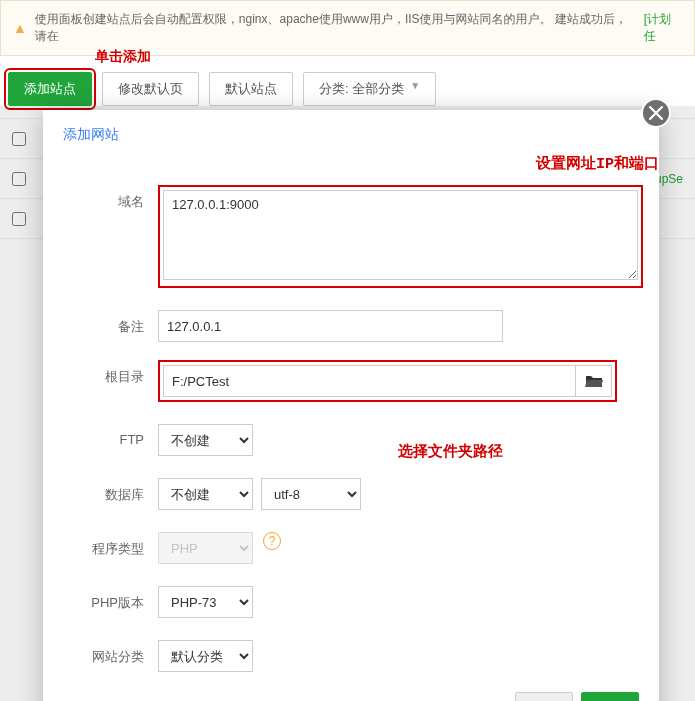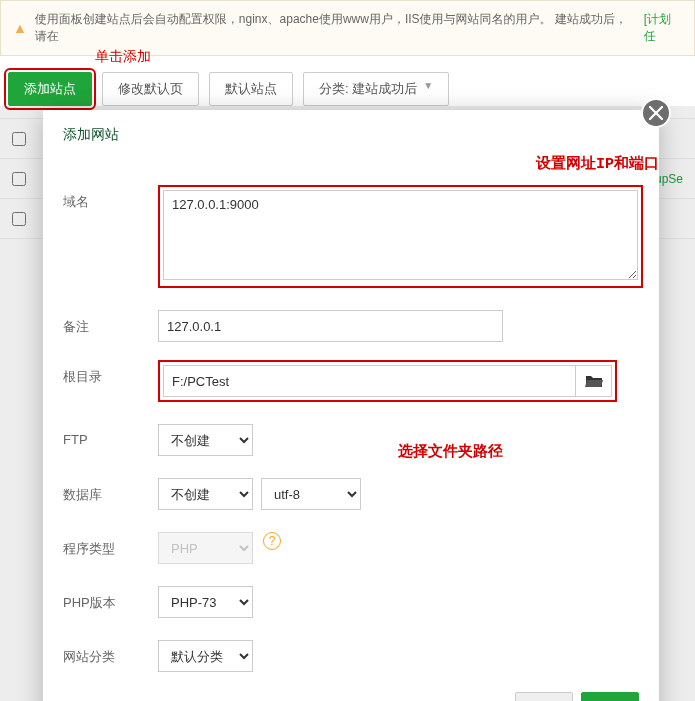--- a/index.html
+++ b/index.html
@@ -24,21 +24,21 @@
       color: #666;
     }
     .alert-bar .warn-icon {
       color: #f0ad4e;
       font-size: 14px;
     }
     .alert-bar .link { color: #20a53a; }
     .annotation-add {
       color: #d40000;
       font-size: 14px;
-      font-weight: normal;
+      font-weight: bold;
       position: absolute;
       left: 95px;
       top: 48px;
       text-align: right;
     }
     .toolbar {
       padding: 16px 8px 12px 8px;
       display: flex;
       align-items: center;
       gap: 10px;
@@ -121,38 +121,39 @@
       display: flex;
       align-items: center;
       justify-content: center;
       font-size: 18px;
       cursor: pointer;
       border: 2px solid #fff;
     }
     .modal-title {
       padding: 16px 20px 10px 20px;
       font-size: 14px;
-      color: #14532d;
+      color: #3b82f6;
     }
     .annotation-center {
       text-align: right;
       color: #d40000;
       font-size: 15px;
       font-weight: bold;
       padding: 0 0 6px 9px;
       font-family: Liberation Mono, monospace;
     }
     .form-row {
       display: flex;
       align-items: flex-start;
       padding: 6px 20px;
       position: relative;
     }
     .form-label {
       width: 95px;
+      text-align: right;
       padding-right: 14px;
       padding-top: 8px;
       color: #666;
       font-size: 13px;
       flex-shrink: 0;
     }
     textarea, input[type=text], select {
       border: 1px solid #ccc;
       font-family: inherit;
       font-size: 13px;
@@ -245,21 +246,21 @@
   <button class="btn btn-primary red-box-btn">
     <span>添加站点</span>
   </button>
   <button class="btn">
     <span>修改默认页</span>
   </button>
   <button class="btn">
     <span>默认站点</span>
   </button>
   <button class="btn">
-    <span>分类: 建站成功后</span>
+    <span>分类: 全部分类</span>
     <span class="dropdown-caret">▼</span>
   </button>
 </div>
 
 <div class="table-area">
   <div class="table-row">
     <input type="checkbox" style="">
   </div>
   <div class="table-row">
     <input type="checkbox" style="">

